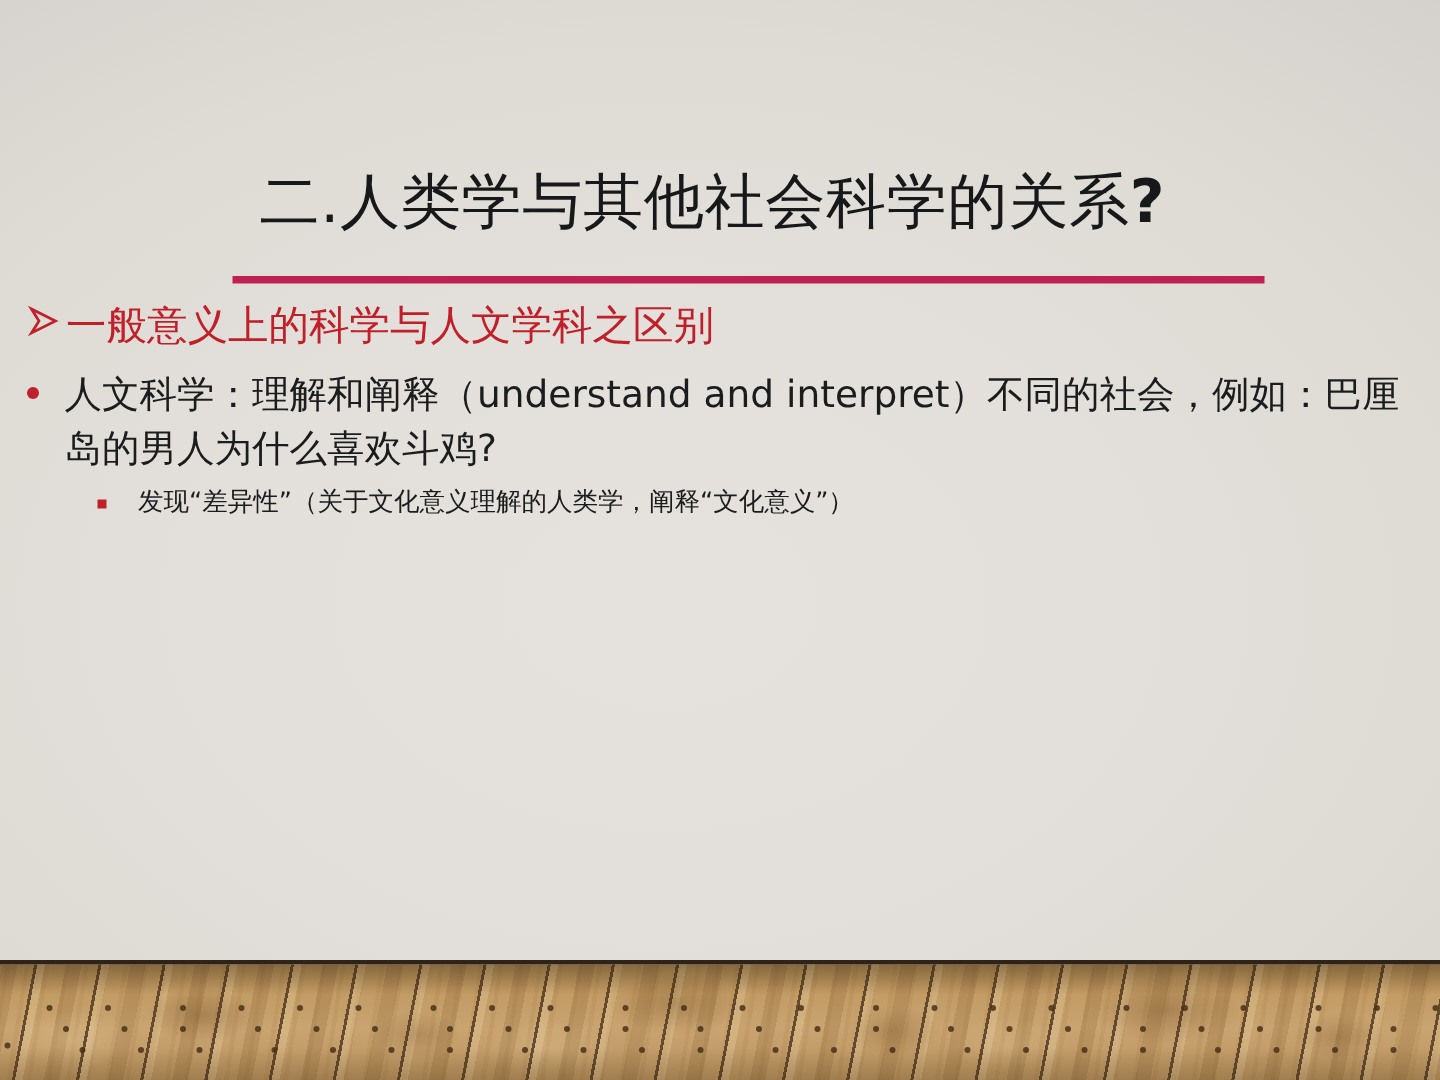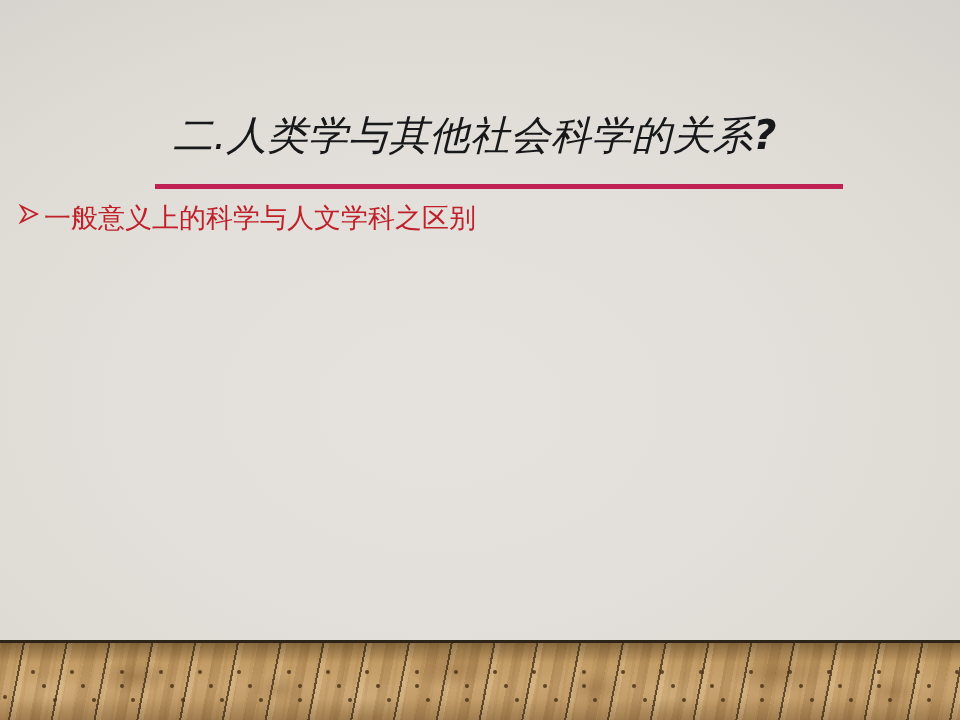--- a/index.html
+++ b/index.html
@@ -22,21 +22,20 @@
         #e5e2dd 0%, #e3e0db 34%, #dedbd5 62%, #d5d2cd 86%, #cfccc7 100%);
     overflow: hidden;
   }
 
   
   .title-block {
     position: absolute;
     left: 155px;
     top: 112px;
     width: 690px;
-    font-style: italic;
   }
   .slide-title {
     font-size: 40px;
     line-height: 1.18;
     color: #17181a;
     letter-spacing: 0.5px;
     white-space: nowrap;
     font-weight: 400;
     padding-left: 18px;
   }
@@ -221,21 +220,33 @@
       <span class="arrow-icon">
         <svg width="22" height="22" viewBox="0 0 22 22" aria-hidden="true">
           <path d="M3 3 L19 11 L3 19 L8 11 Z" fill="none" stroke="#c0202a" stroke-width="1.8" stroke-linejoin="miter"></path>
         </svg>
       </span>
       <span class="lvl-head-text">一般意义上的科学与人文学科之区别</span>
     </div>
 
 
 
-
+    <div class="lvl1">
+      <span class="dot">
+          <i></i>
+        </span>
+      <span class="txt">人文科学：理解和阐释（understand and interpret）不同的社会，例如：巴厘岛的男人为什么喜欢斗鸡?</span>
+    </div>
+
+    <div class="lvl2">
+      <span class="dot">
+          <i></i>
+        </span>
+      <span class="txt">发现“差异性”（关于文化意义理解的人类学，阐释“文化意义”）</span>
+    </div>
 
   </div>
 
   <div class="floor">
     <div class="grain"></div>
     <div class="blotch"></div>
     <div class="planks"></div>
     <div class="nails">
         <i style="left: 31px; top: 27px;"></i>
         <i style="left: 70px; top: 27px;"></i>

